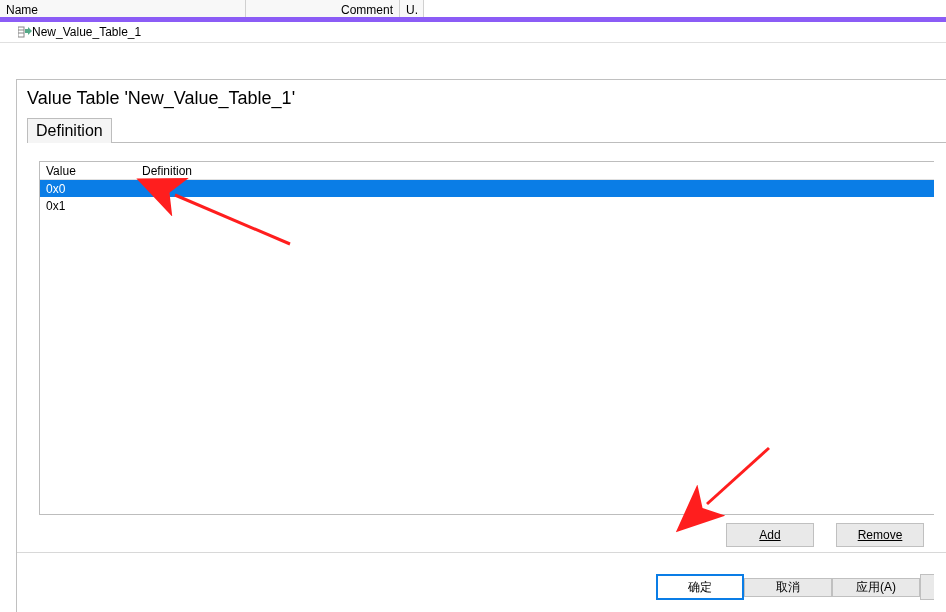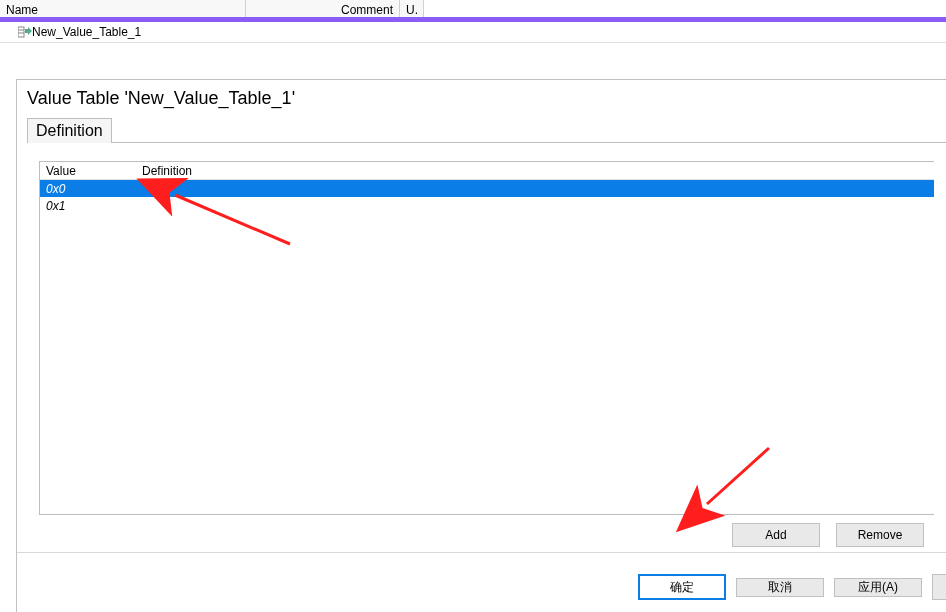--- a/index.html
+++ b/index.html
@@ -121,55 +121,55 @@
     .lh-desc { flex: 1; }
     .list-body {
       display: block;
     }
     .list-row {
       display: flex;
       height: 17px;
       padding-left: 6px;
       align-items: center;
       font-size: 12px;
-      font-style: italic;
     }
     .list-row.sel {
       background: #0a7de6;
       color: #fff;
     }
     .lc-value { width: 96px; }
     .lc-desc { flex: 1; }
 
     
     .btn-row {
       display: flex;
       justify-content: flex-end;
-      gap: 16px;
+      gap: 22px;
       margin: 8px 22px 0 0;
+      text-decoration: underline;
     }
     .btn {
       min-width: 88px;
       height: 24px;
       background: #e9e9e9;
       border: 1px solid #c0c0c0;
       font-size: 12px;
       font-family: inherit;
       cursor: pointer;
       padding: 0 14px;
     }
 
     
     .dialog-bottom {
       position: absolute;
       left: 0; right: 0;
       bottom: 12px;
+      padding-right: 12px;
       display: flex;
       justify-content: flex-end;
-      gap: 10px;
       align-items: center;
     }
     .dialog-bottom-divider {
       position: absolute;
       left: 0; right: 0;
       bottom: 48px;
       height: 12px;
       border-top: 1px solid #d8d8d8;
     }
     .btn-primary {

